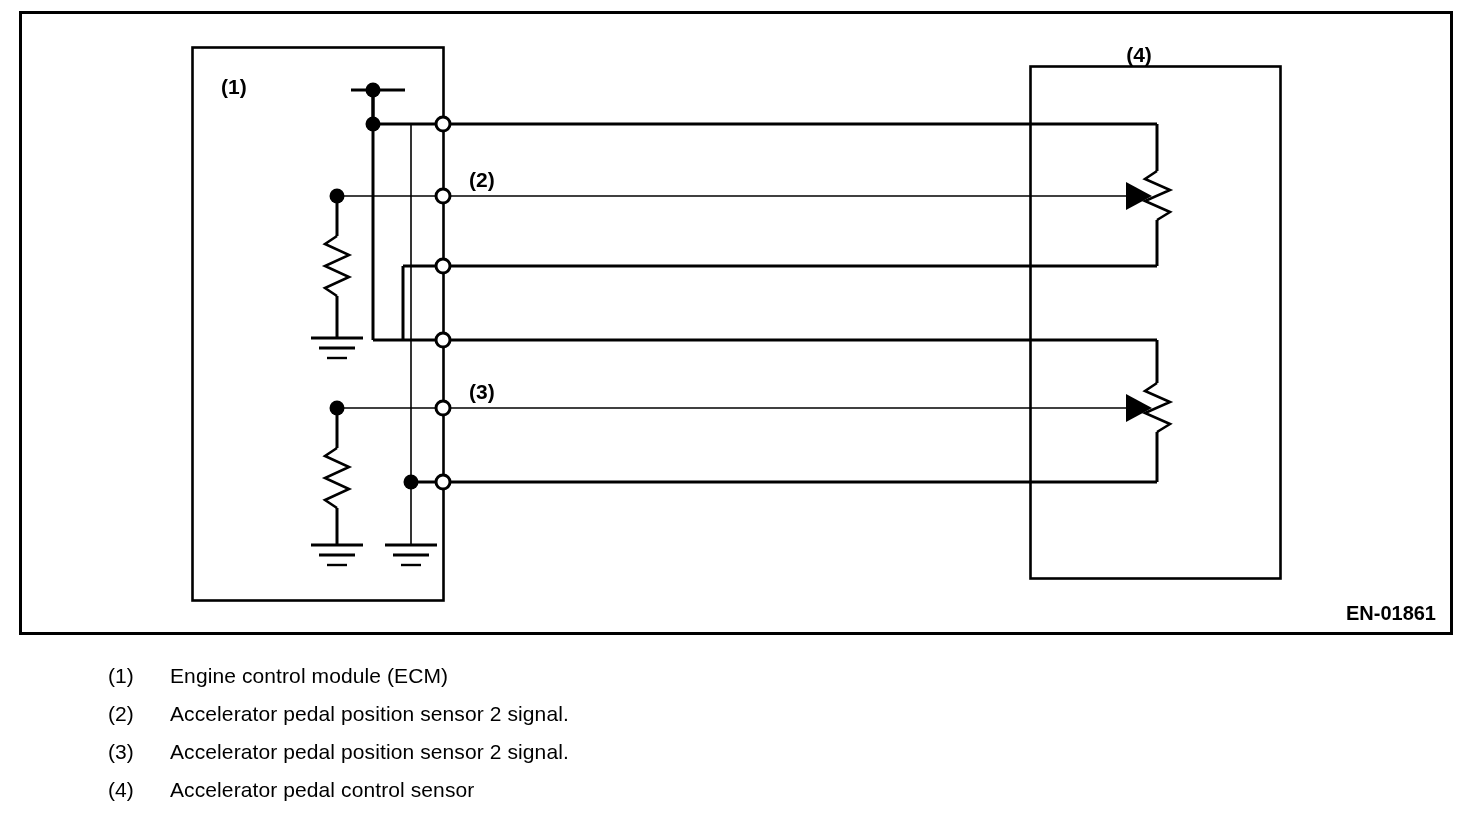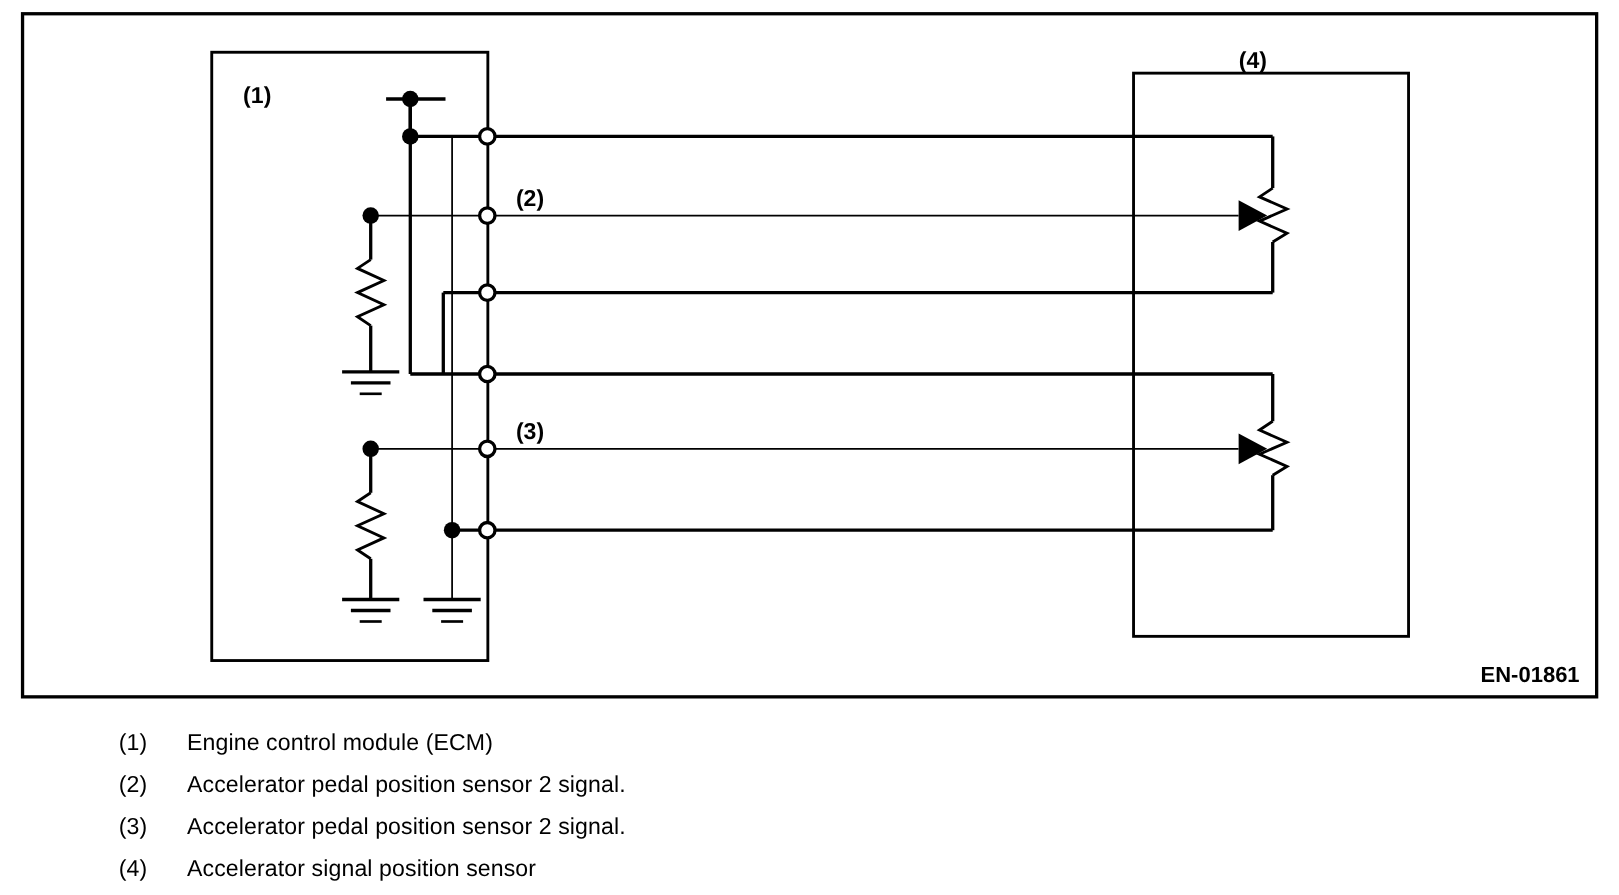--- a/index.html
+++ b/index.html
@@ -162,18 +162,18 @@
       <span class="legend-text">Accelerator pedal position sensor 2 signal.</span>
     </div>
 
     <div class="legend-row">
       <span class="legend-num">(3)</span>
       <span class="legend-text">Accelerator pedal position sensor 2 signal.</span>
     </div>
 
     <div class="legend-row">
       <span class="legend-num">(4)</span>
-      <span class="legend-text">Accelerator signal position sensor</span>
+      <span class="legend-text">Accelerator pedal control sensor</span>
     </div>
 
   </div>
 
 </div>
 
 </body></html>

